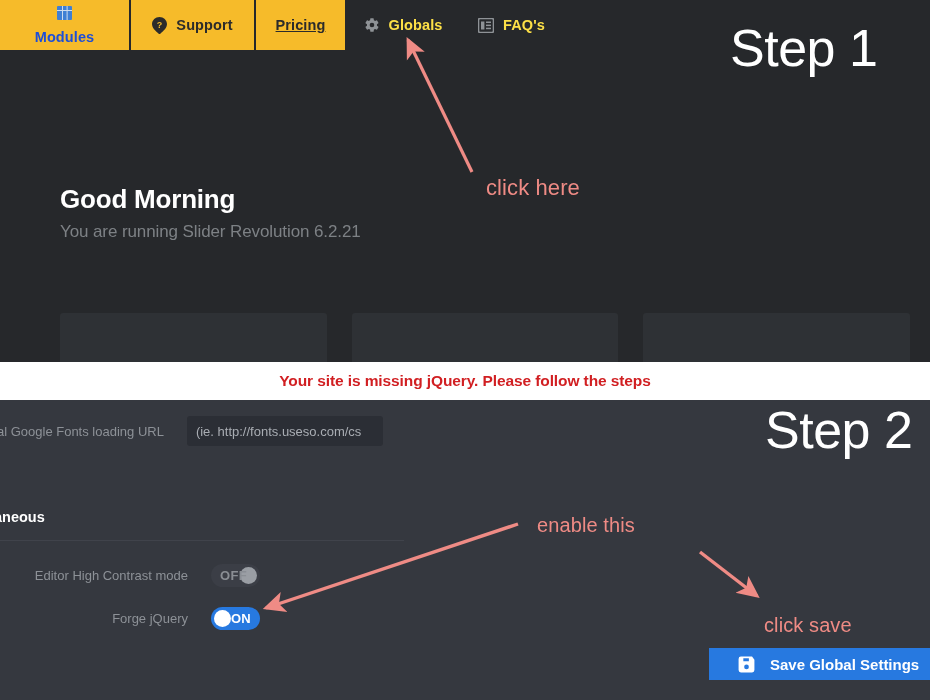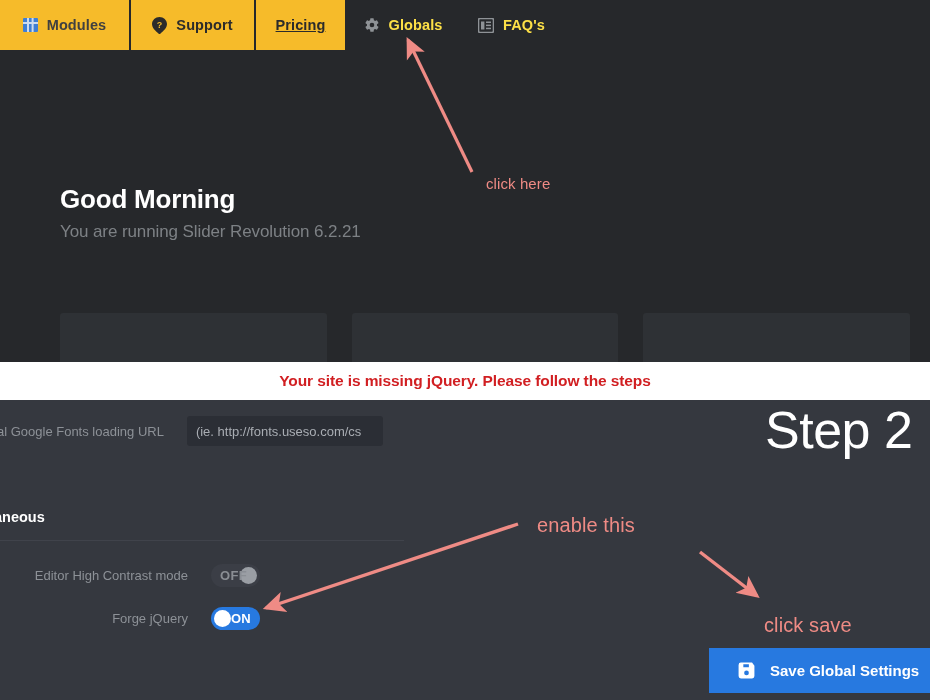--- a/index.html
+++ b/index.html
@@ -48,21 +48,22 @@
     gap: 9px;
     height: 50px;
     box-sizing: border-box;
     font-size: 14.5px;
     font-weight: bold;
     letter-spacing: 0.1px;
     user-select: none;
   }
   .nav-tab.active-light {
     background: #f6bb2a;
-    color: #404040;
+    color: #1d4ed8;
+    flex-direction: column;
   }
   .nav-tab.active-dark {
     background: #f6bb2a;
     color: #2b2b2b;
   }
   .nav-tab.inactive {
     background: transparent;
     color: #fde047;
   }
   .tab-sep {
@@ -303,21 +304,21 @@
     right: 9px;
     color: #ffffff;
   }
 
   
   .btn-save {
     position: absolute;
     left: 709px;
     top: 648px;
     width: 221px;
-    height: 45px;
+    height: 32px;
     background: #2779e0;
     border: none;
     display: flex;
     align-items: center;
     gap: 14px;
     padding-left: 28px;
     box-sizing: border-box;
     color: #ffffff;
     font-family: "Liberation Sans", sans-serif;
     font-size: 15px;
@@ -328,21 +329,21 @@
   
   .annot-layer {
     position: absolute;
     left: 0; top: 0;
     width: 930px; height: 700px;
     pointer-events: none;
   }
   .annot-text {
     position: absolute;
     color: #ef8b85;
-    font-size: 15px;
+    font-size: 22px;
     letter-spacing: 0.1px;
     white-space: nowrap;
   }
   .annot-click-here { left: 486px; top: 175px; }
   .annot-enable-this { left: 537px; top: 514px; font-size: 20px; }
   .annot-click-save { left: 764px; top: 614px; font-size: 20px; }
 </style>
 </head>
 <body>
 
@@ -409,20 +410,21 @@
         
       </div>
       <div class="card">
         
       </div>
       <div class="card">
         
       </div>
     </div>
 
+    <div class="step-label step1">Step 1</div>
   </div>
 
   <div class="banner">
     <span class="banner-text">Your site is missing jQuery. Please follow the steps</span>
   </div>
 
   <div class="panel-bottom">
     <div class="bg-dark-right"></div>
   </div>
 

